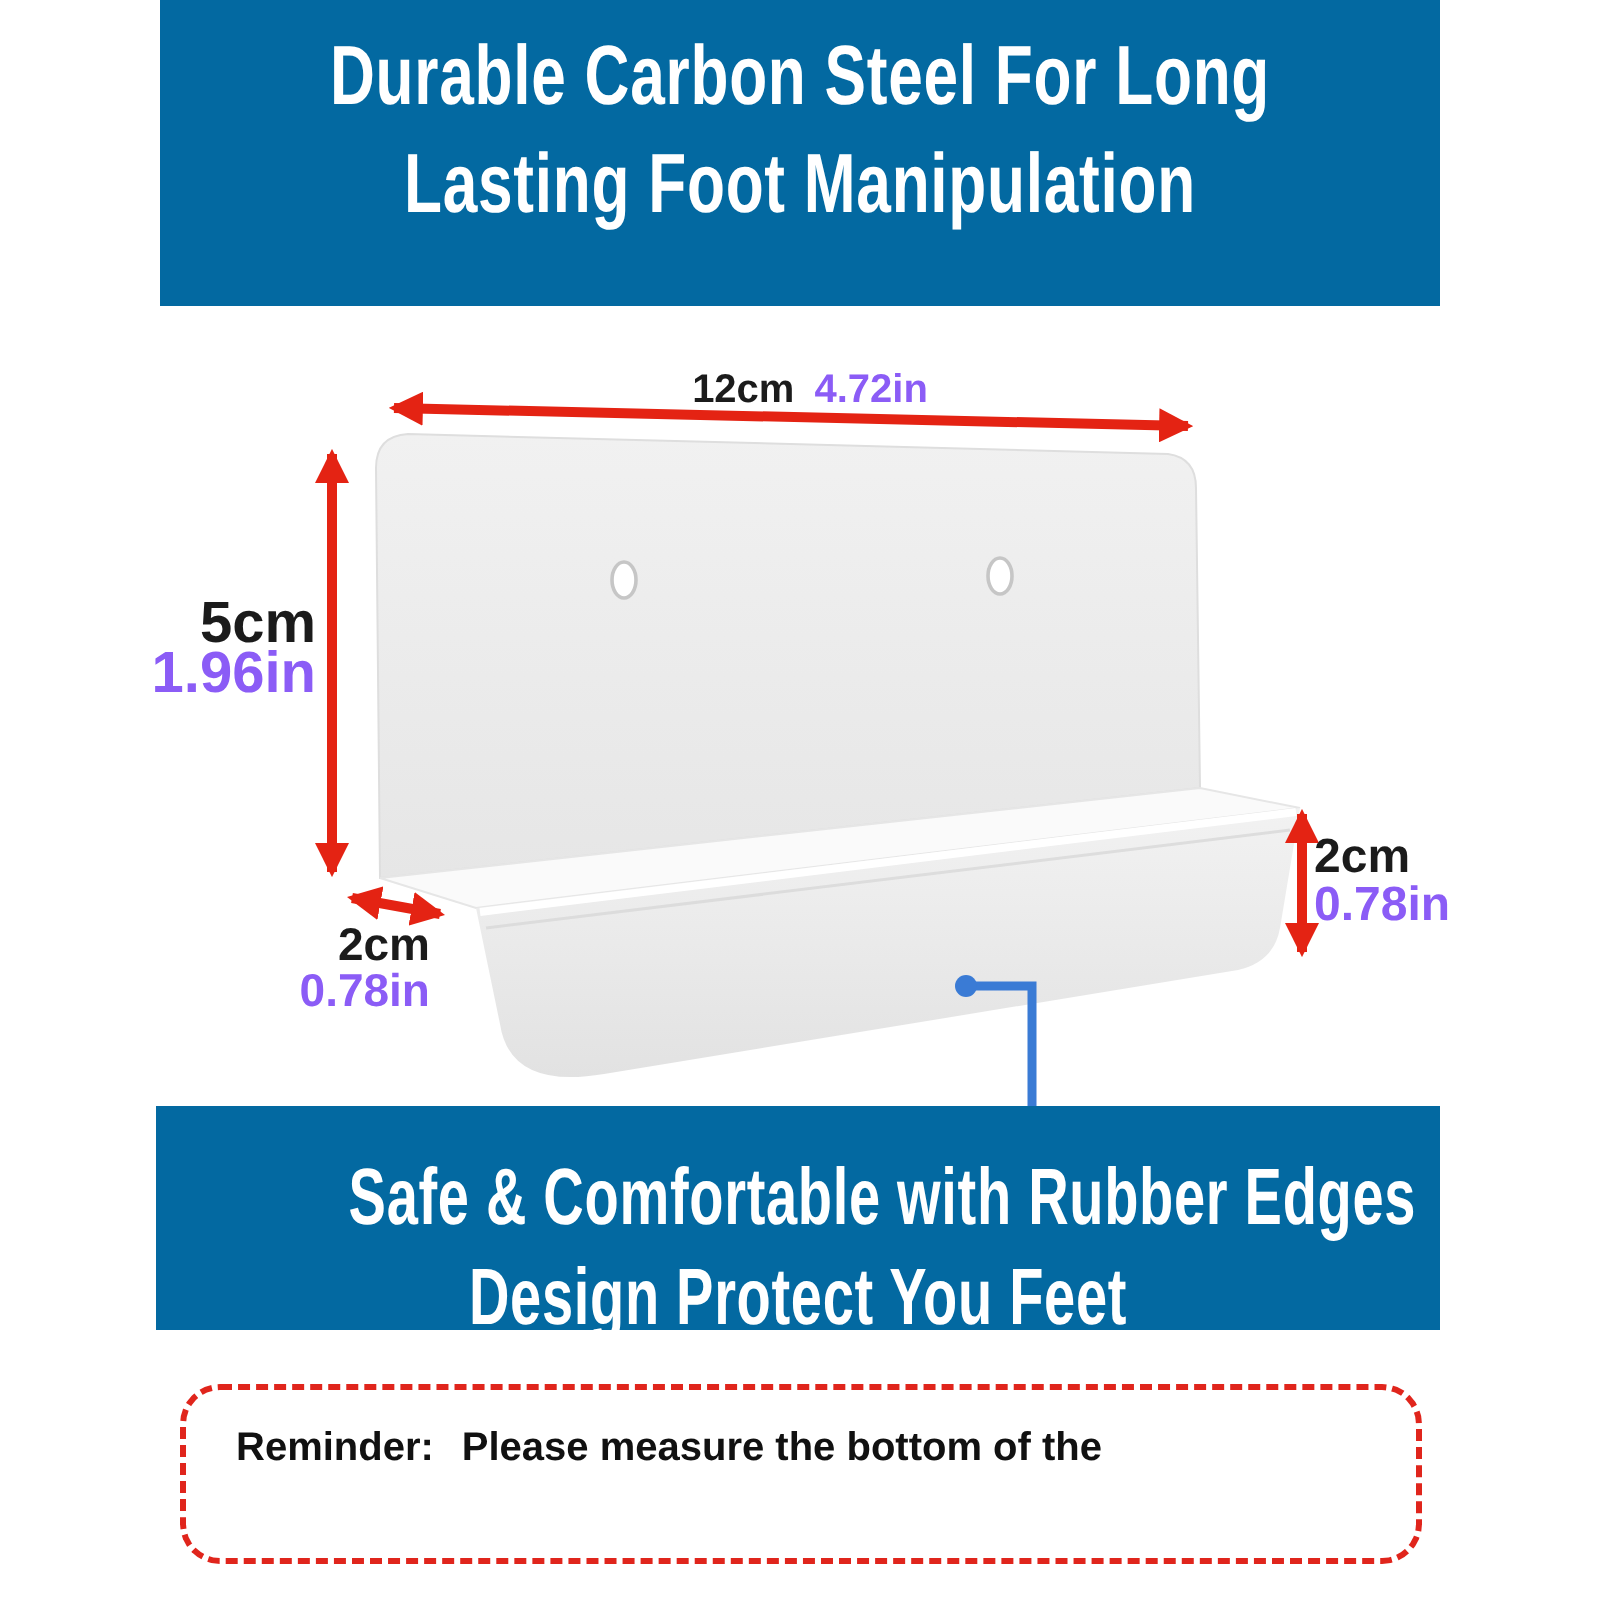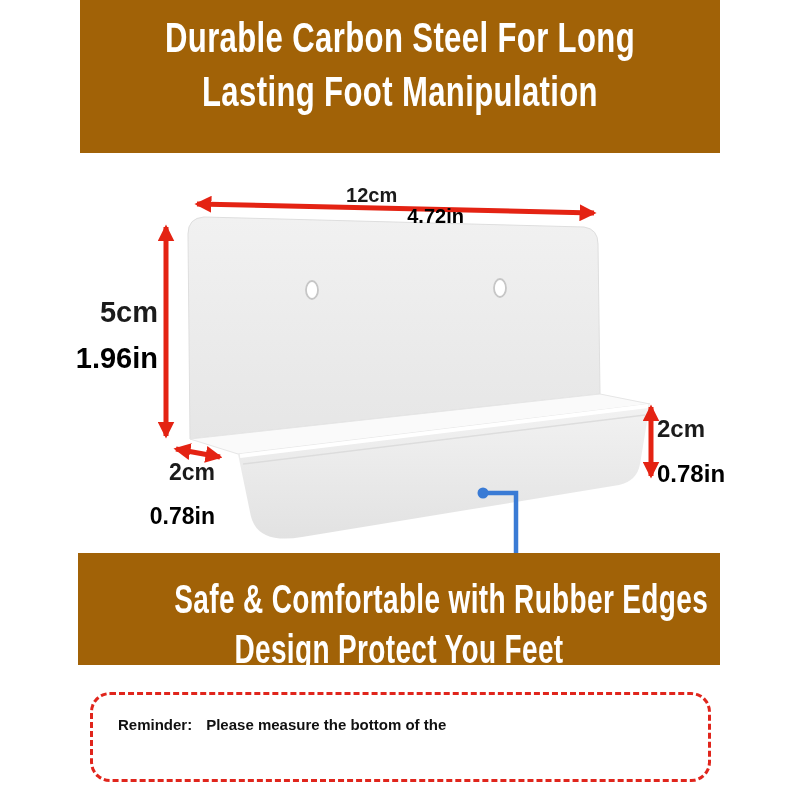--- a/index.html
+++ b/index.html
@@ -1,42 +1,42 @@
 <!DOCTYPE html>
 <html><head>
 <meta charset="utf-8">
 <style>
   html, body { margin:0; padding:0; background:#ffffff; }
   body { width:800px; height:800px; font-family:"Liberation Sans", sans-serif; }
   .canvas { position:relative; width:800px; height:800px; background:#ffffff; overflow:hidden; }
 
   
-  .banner { position:absolute; background:#a16207; color:#ffffff; box-sizing:border-box; }
+  .banner { position:absolute; background:#0369a1; color:#ffffff; box-sizing:border-box; }
   .banner-top { left:80px; top:0; width:640px; height:153px; padding-top:11px; }
   .banner-top .banner-line { font-size:42px; line-height:54px; transform:scaleX(0.74); }
   .banner-bottom { left:78px; top:553px; width:642px; height:112px; padding-top:21px; }
   .banner-bottom .banner-line { font-size:40px; line-height:50px; transform:scaleX(0.70); }
   .banner-line { font-weight:bold; text-align:center; white-space:nowrap;
                  transform-origin:50% 50%; letter-spacing:0.5px; }
 
   
   svg.diagram { position:absolute; left:0; top:0; }
 
   
   .dim { position:absolute; font-weight:bold; color:#1b1b1b; white-space:nowrap; }
-  .red { color:#000000;margin-top:21px; }
+  .red { color:#8b5cf6; }
   .dim-width  { left:320px; top:184px; width:170px; display:flex; justify-content:center; gap:10px; font-size:20px; }
   .dim-height { left:58px;  top:300px; width:100px; text-align:right; font-size:29px; line-height:25px; }
   .dim-depth  { left:133px; top:461px; width:82px;  text-align:right; font-size:23px; line-height:23px; }
   .dim-lip    { left:657px; top:417px; width:120px; text-align:left;  font-size:24px; line-height:24px; }
 
   
   .reminder { position:absolute; left:90px; top:692px; width:621px; height:90px; box-sizing:border-box;
               border:3px dashed #e0251c; border-radius:20px; padding:14px 0 0 25px;
-              font-size:15px; font-weight:bold; color:#111111; }
+              font-size:20px; font-weight:bold; color:#111111; }
   .rem-line { line-height:31px; white-space:nowrap; }
   .rem-line2 { padding-left:115px; }
   .rem-label { margin-right:14px; }
   .rem-highlight { margin-left:7px; }
 </style>
 </head>
 <body>
 
 <div class="canvas">
 

